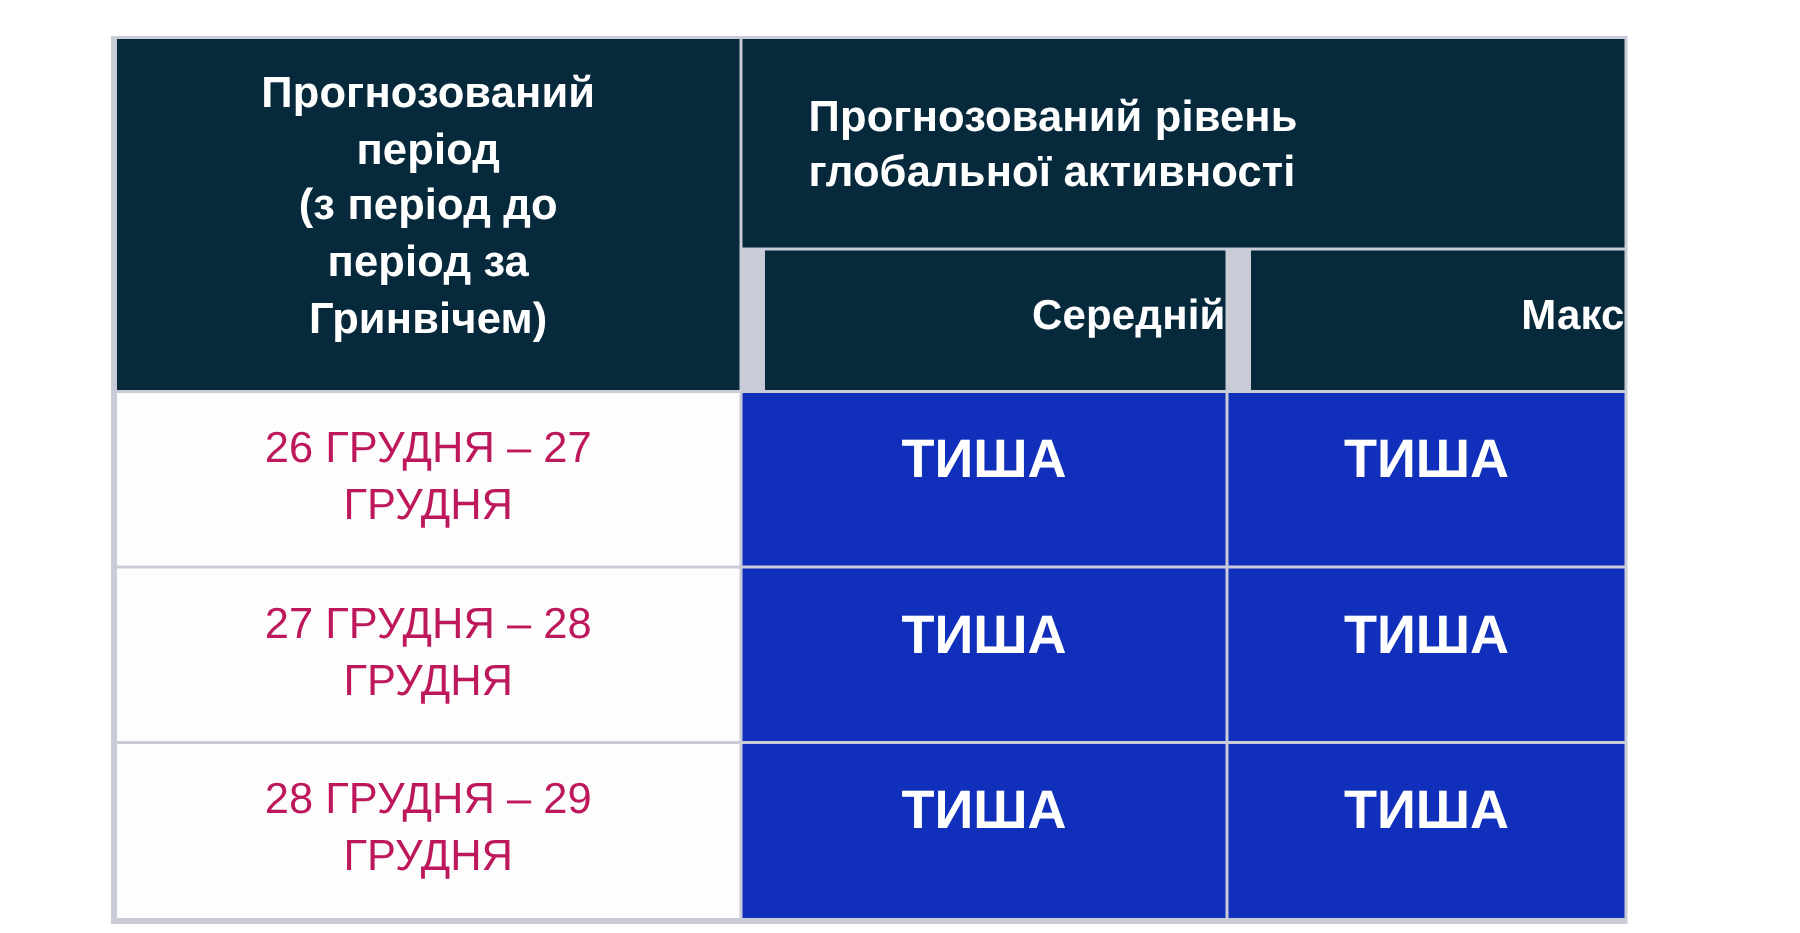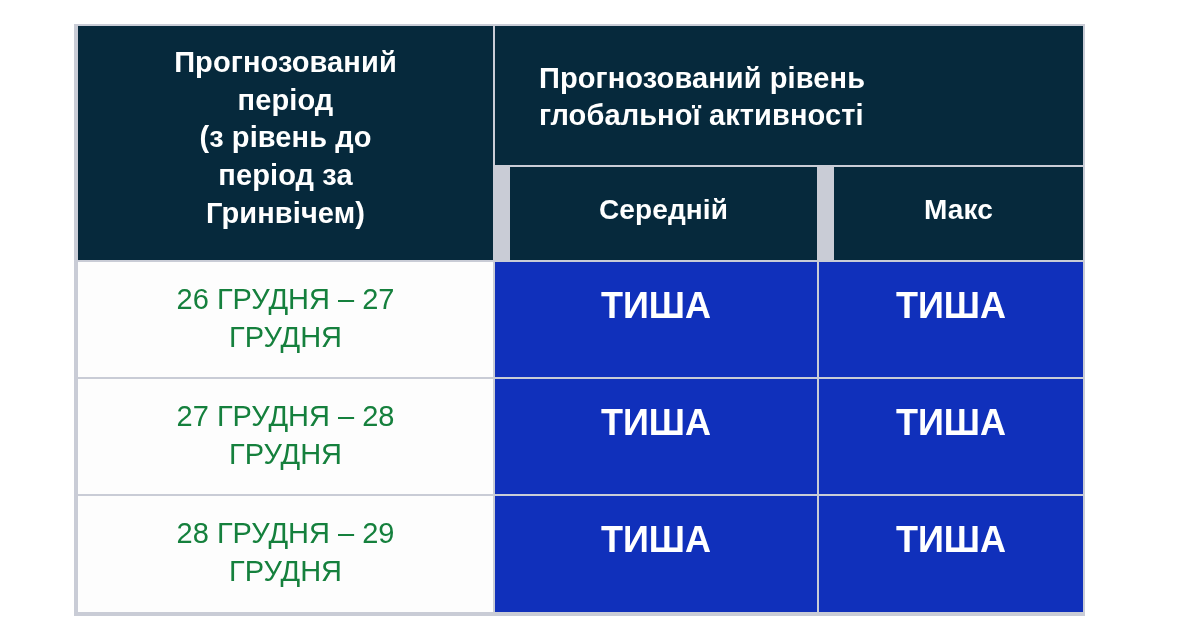--- a/index.html
+++ b/index.html
@@ -70,30 +70,30 @@
     height: 139px;              
     padding: 34px 16px 0 44px;
     text-align: left;
     font-size: 29px;
     line-height: 1.28;
   }
 
   .hdr-sub {
     height: 93px;               
     padding-top: 26px;
-    text-align: center;
+    text-align: right;
     font-size: 28px;
     line-height: 1.2;
     margin-left: 17px;
   }
 
   
   .period-cell {
     background: #fdfdfd;
-    color: #15803d;
+    color: #be185d;
     height: 115px;
     padding: 19px 28px 0 28px;
     text-align: center;
     font-size: 29px;
     font-weight: normal;
     line-height: 1.30;
   }
   .period-cell.last { height: 116px; }
 
   .level-cell {
@@ -124,21 +124,21 @@
       <col class="c-mean">
       <col class="c-max">
     </colgroup>
 
     <thead>
       <tr>
         <th rowspan="2">
           <div class="cellbox hdr hdr-period">
             <div>Прогнозований</div>
             <div>період</div>
-            <div>(з рівень до</div>
+            <div>(з період до</div>
             <div>період за</div>
             <div>Гринвічем)</div>
           </div>
         </th>
         <th colspan="2">
           <div class="cellbox hdr hdr-activity">
             <div>Прогнозований рівень</div>
             <div>глобальної активності</div>
           </div>
         </th>

